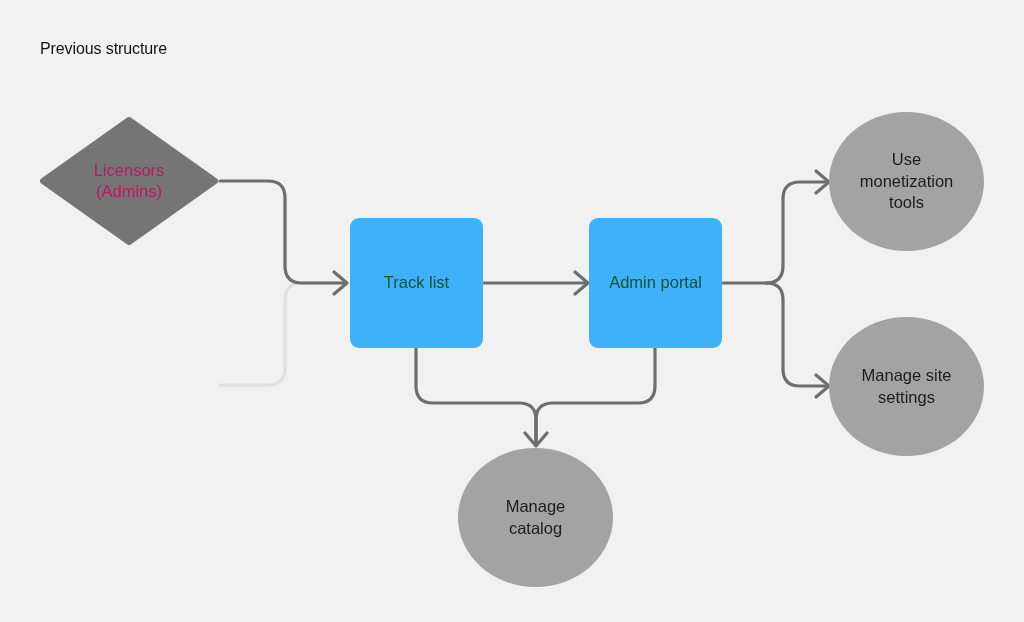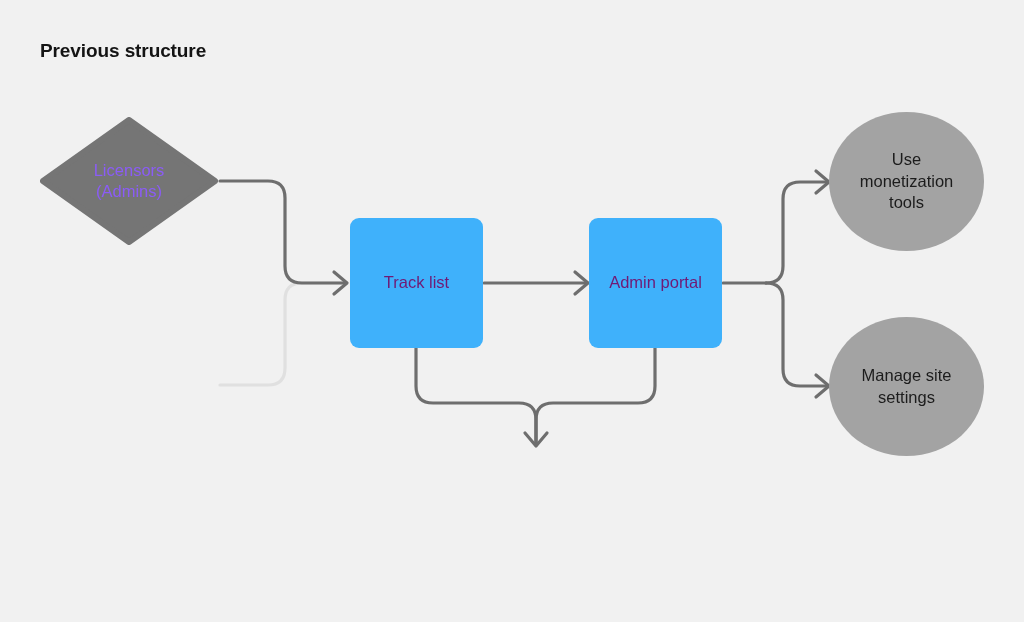--- a/index.html
+++ b/index.html
@@ -17,22 +17,22 @@
   }
   #canvas {
     position: relative;
     width: 1024px;
     height: 622px;
   }
   .page-title {
     position: absolute;
     left: 40px;
     top: 40px;
-    font-size: 19px;
-    font-weight: bold;
+    font-size: 16px;
+    font-weight: normal;
     color: #141414;
     letter-spacing: -0.1px;
     white-space: nowrap;
   }
   svg.edges {
     position: absolute;
     left: 0;
     top: 0;
     width: 1024px;
     height: 622px;
@@ -61,32 +61,32 @@
     left: 0;
     top: 0;
     width: 100%;
     height: 100%;
   }
   .diamond .node-label {
     position: relative;
     z-index: 2;
     font-size: 16.5px;
   }
-  .diamond.dark .node-label { color: #8b5cf6; }
+  .diamond.dark .node-label { color: #be185d; }
   .diamond.light .node-label { color: #1c1c1c; }
 
   
   .rect {
     width: 133px;
     height: 130px;
     border-radius: 9px;
     background: #3fb1fb;
   }
   .rect .node-label {
-    color: #701a75;
+    color: #14532d;
     font-size: 16.5px;
   }
 
   
   .ellipse {
     border-radius: 50%;
     background: #a3a3a3;
   }
   .ellipse .node-label {
     color: #1c1c1c;
@@ -146,14 +146,18 @@
     <span class="node-label">Use
 monetization
 tools</span>
   </div>
 
   <div class="node ellipse" style="left:829px; top:317px; width:155px; height:139px;align-items:center;">
     <span class="node-label">Manage site
 settings</span>
   </div>
 
+  <div class="node ellipse" style="left:458px; top:448px; width:155px; height:139px;">
+    <span class="node-label">Manage
+catalog</span>
+  </div>
 
 </div>
 
 </body></html>

